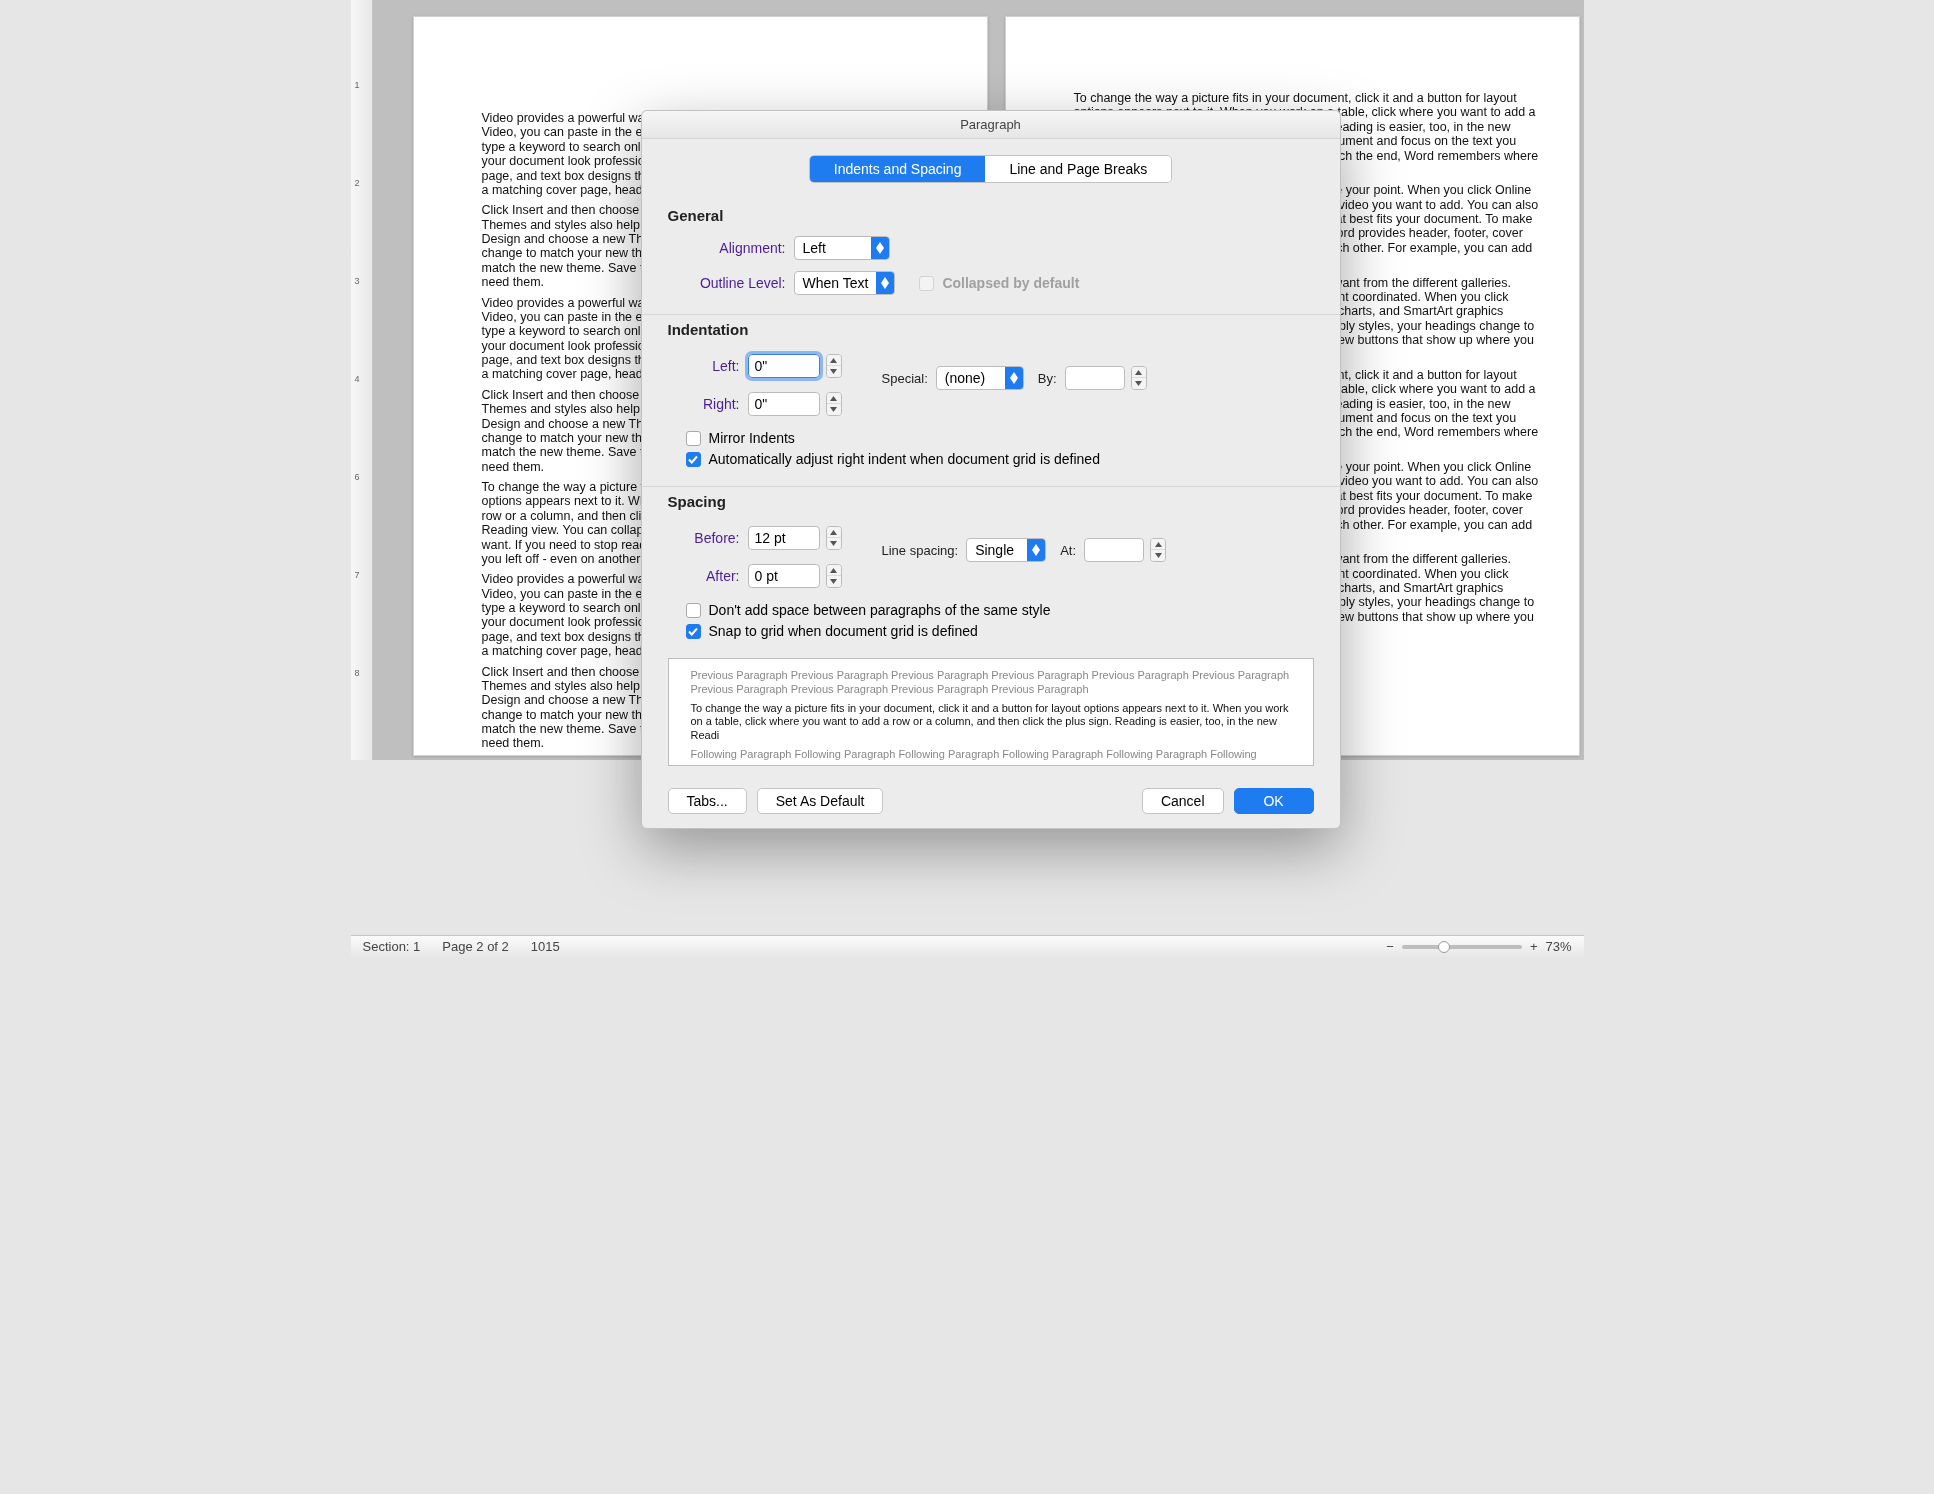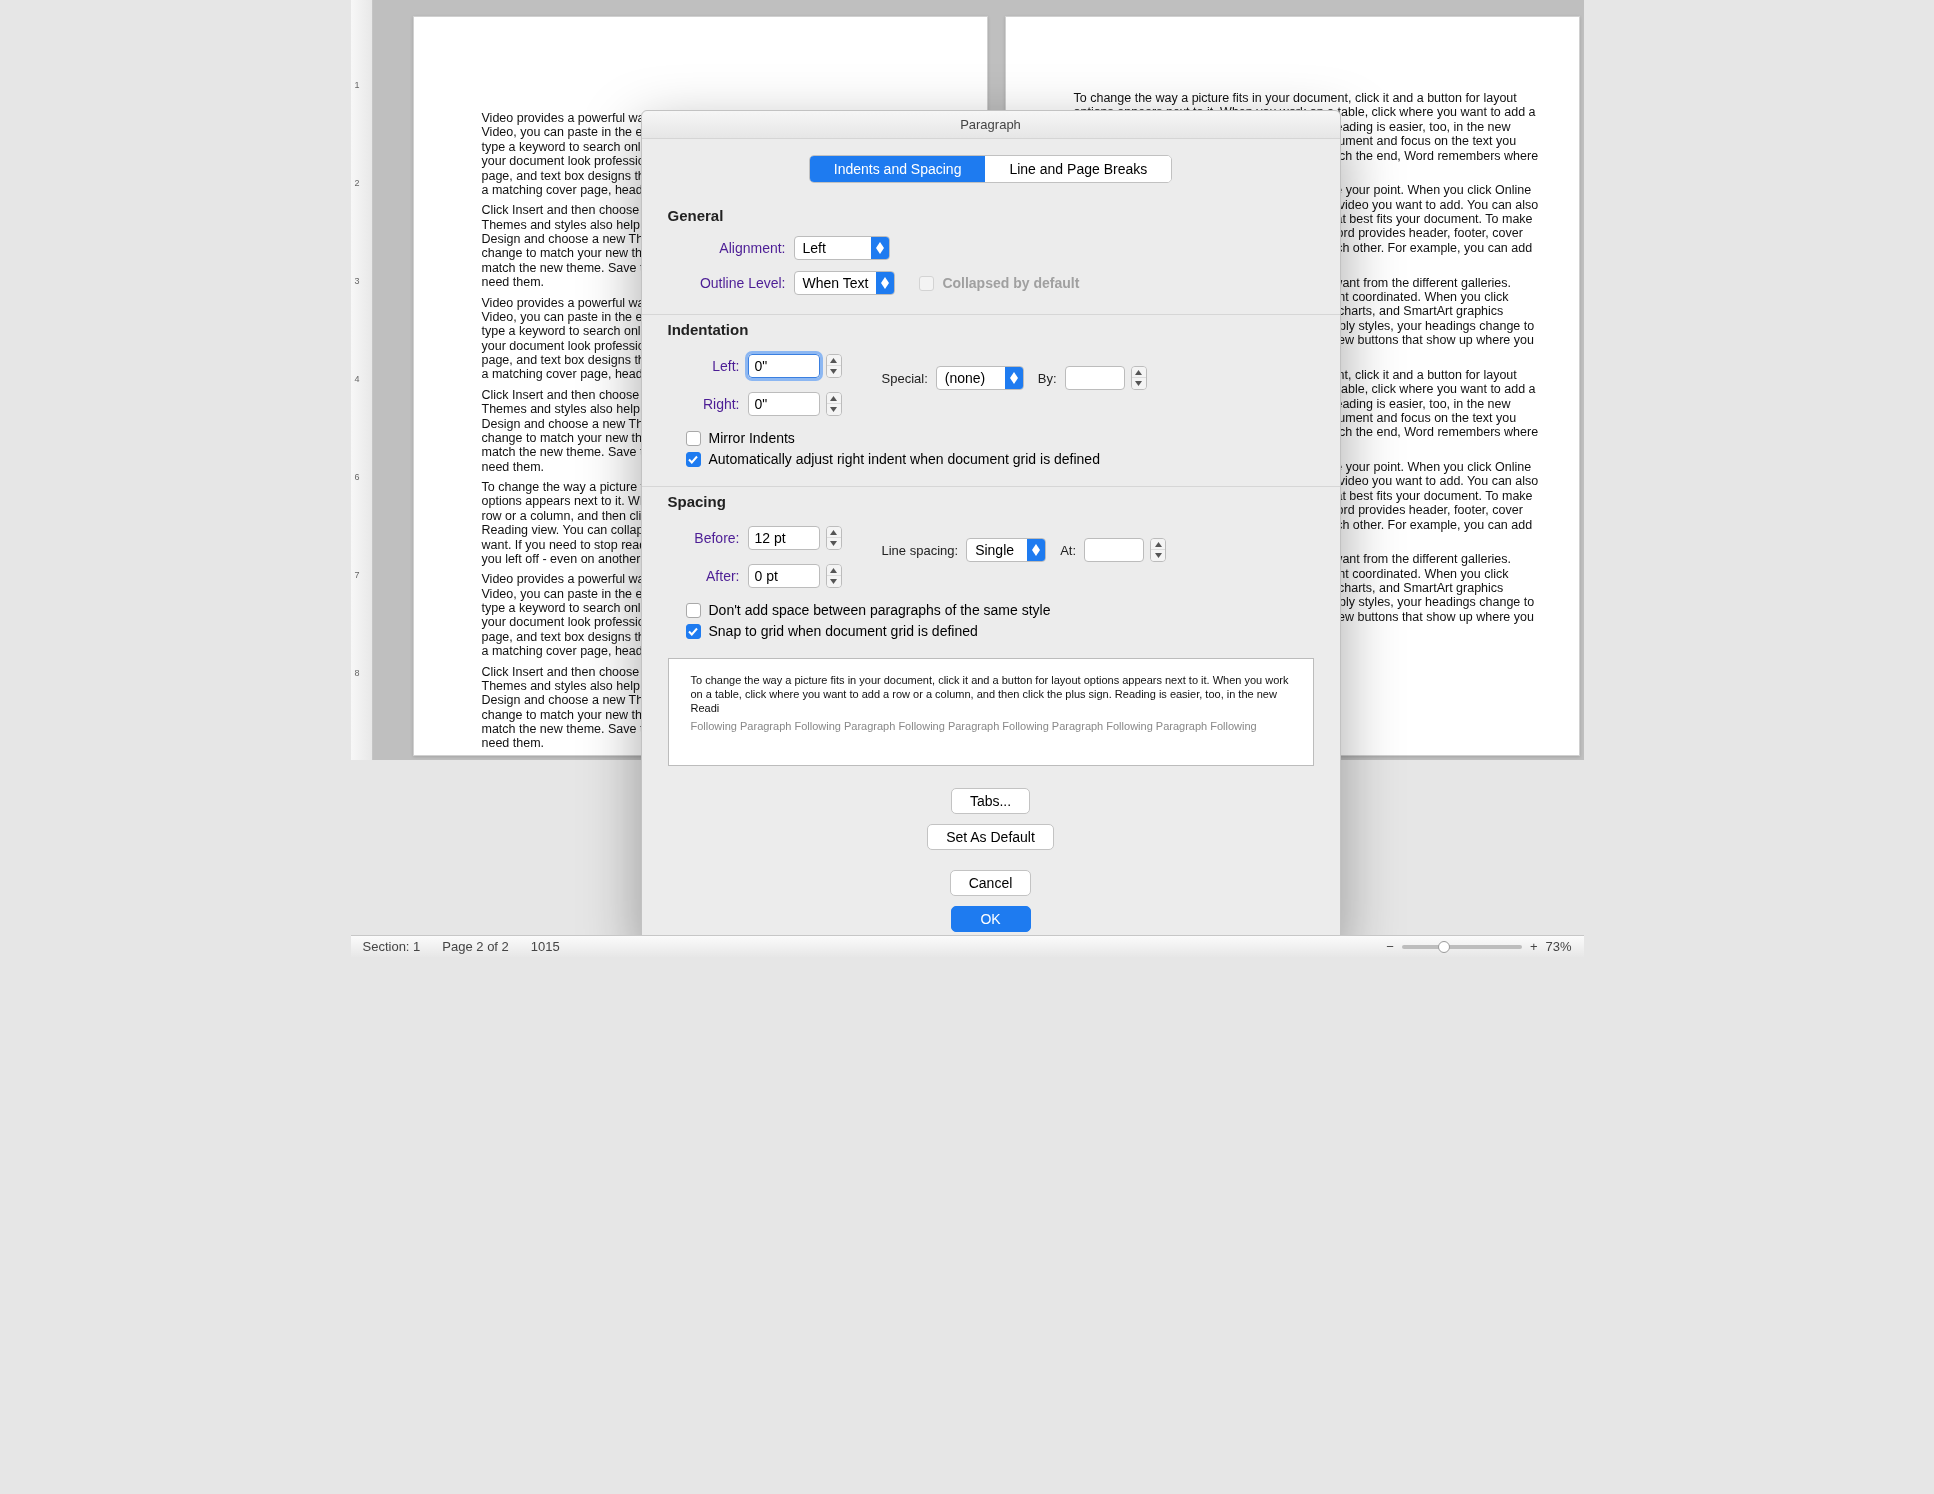--- a/index.html
+++ b/index.html
@@ -47,21 +47,21 @@
   .stepper div:first-child{border-bottom:1px solid #dcdcdc;}
   .stepper svg{width:7px;height:5px;fill:#555;}
   .chk{display:flex;align-items:center;gap:8px;font-size:14px;margin:5px 0 5px 18px;}
   .chk .box{width:15px;height:15px;border:1px solid #a9a9a9;border-radius:3px;background:#fff;display:flex;align-items:center;justify-content:center;flex:none;}
   .chk .box.on{background:#1e7bf0;border-color:#1e7bf0;}
   .chk .box.on svg{width:10px;height:9px;fill:none;stroke:#fff;stroke-width:2;}
   .disabled{color:#a0a0a0;font-weight:bold;}
   .chk .box.dis{background:#f3f3f3;border-color:#d3d3d3;}
   .preview{margin:0 26px;height:108px;border:1px solid #bcbcbc;background:#fff;padding:10px 22px 0 22px;font-size:11px;line-height:1.25;color:#888;overflow:hidden;}
   .preview .main{color:#111;margin:5px 0;}
-  .dlg-buttons{display:flex;align-items:center;padding:22px 26px 0;gap:10px;flex-direction:column;}
+  .dlg-buttons{display:flex;align-items:center;padding:22px 26px 0;gap:10px;}
   .dlg-buttons .gap{flex:1;}
   .btn{height:26px;padding:0 18px;background:#fff;border:1px solid #c3c3c3;border-radius:5px;font-size:14px;cursor:pointer;}
   .btn.primary{background:#1e7bf0;color:#fff;border-color:#1e7bf0;min-width:80px;}
   .two-col{display:flex;gap:40px;align-items:flex-start;}
   .col{display:flex;flex-direction:column;gap:6px;}
 </style>
 </head>
 <body>
 
 <div class="app">
@@ -303,20 +303,21 @@
         <span class="box on">
             <svg viewBox="0 0 10 9">
               <path d="M1 4.5 3.8 7.5 9 1.5"></path>
             </svg>
           </span>
         <span>Snap to grid when document grid is defined</span>
       </div>
     </div>
 
     <div class="preview">
+      <div>Previous Paragraph Previous Paragraph Previous Paragraph Previous Paragraph Previous Paragraph Previous Paragraph Previous Paragraph Previous Paragraph Previous Paragraph Previous Paragraph</div>
       <div class="main">To change the way a picture fits in your document, click it and a button for layout options appears next to it. When you work on a table, click where you want to add a row or a column, and then click the plus sign. Reading is easier, too, in the new Readi</div>
       <div>Following Paragraph Following Paragraph Following Paragraph Following Paragraph Following Paragraph Following</div>
     </div>
 
     <div class="dlg-buttons">
       <button class="btn">Tabs...</button>
       <button class="btn">Set As Default</button>
       <span class="gap"></span>
       <button class="btn">Cancel</button>
       <button class="btn primary">OK</button>

